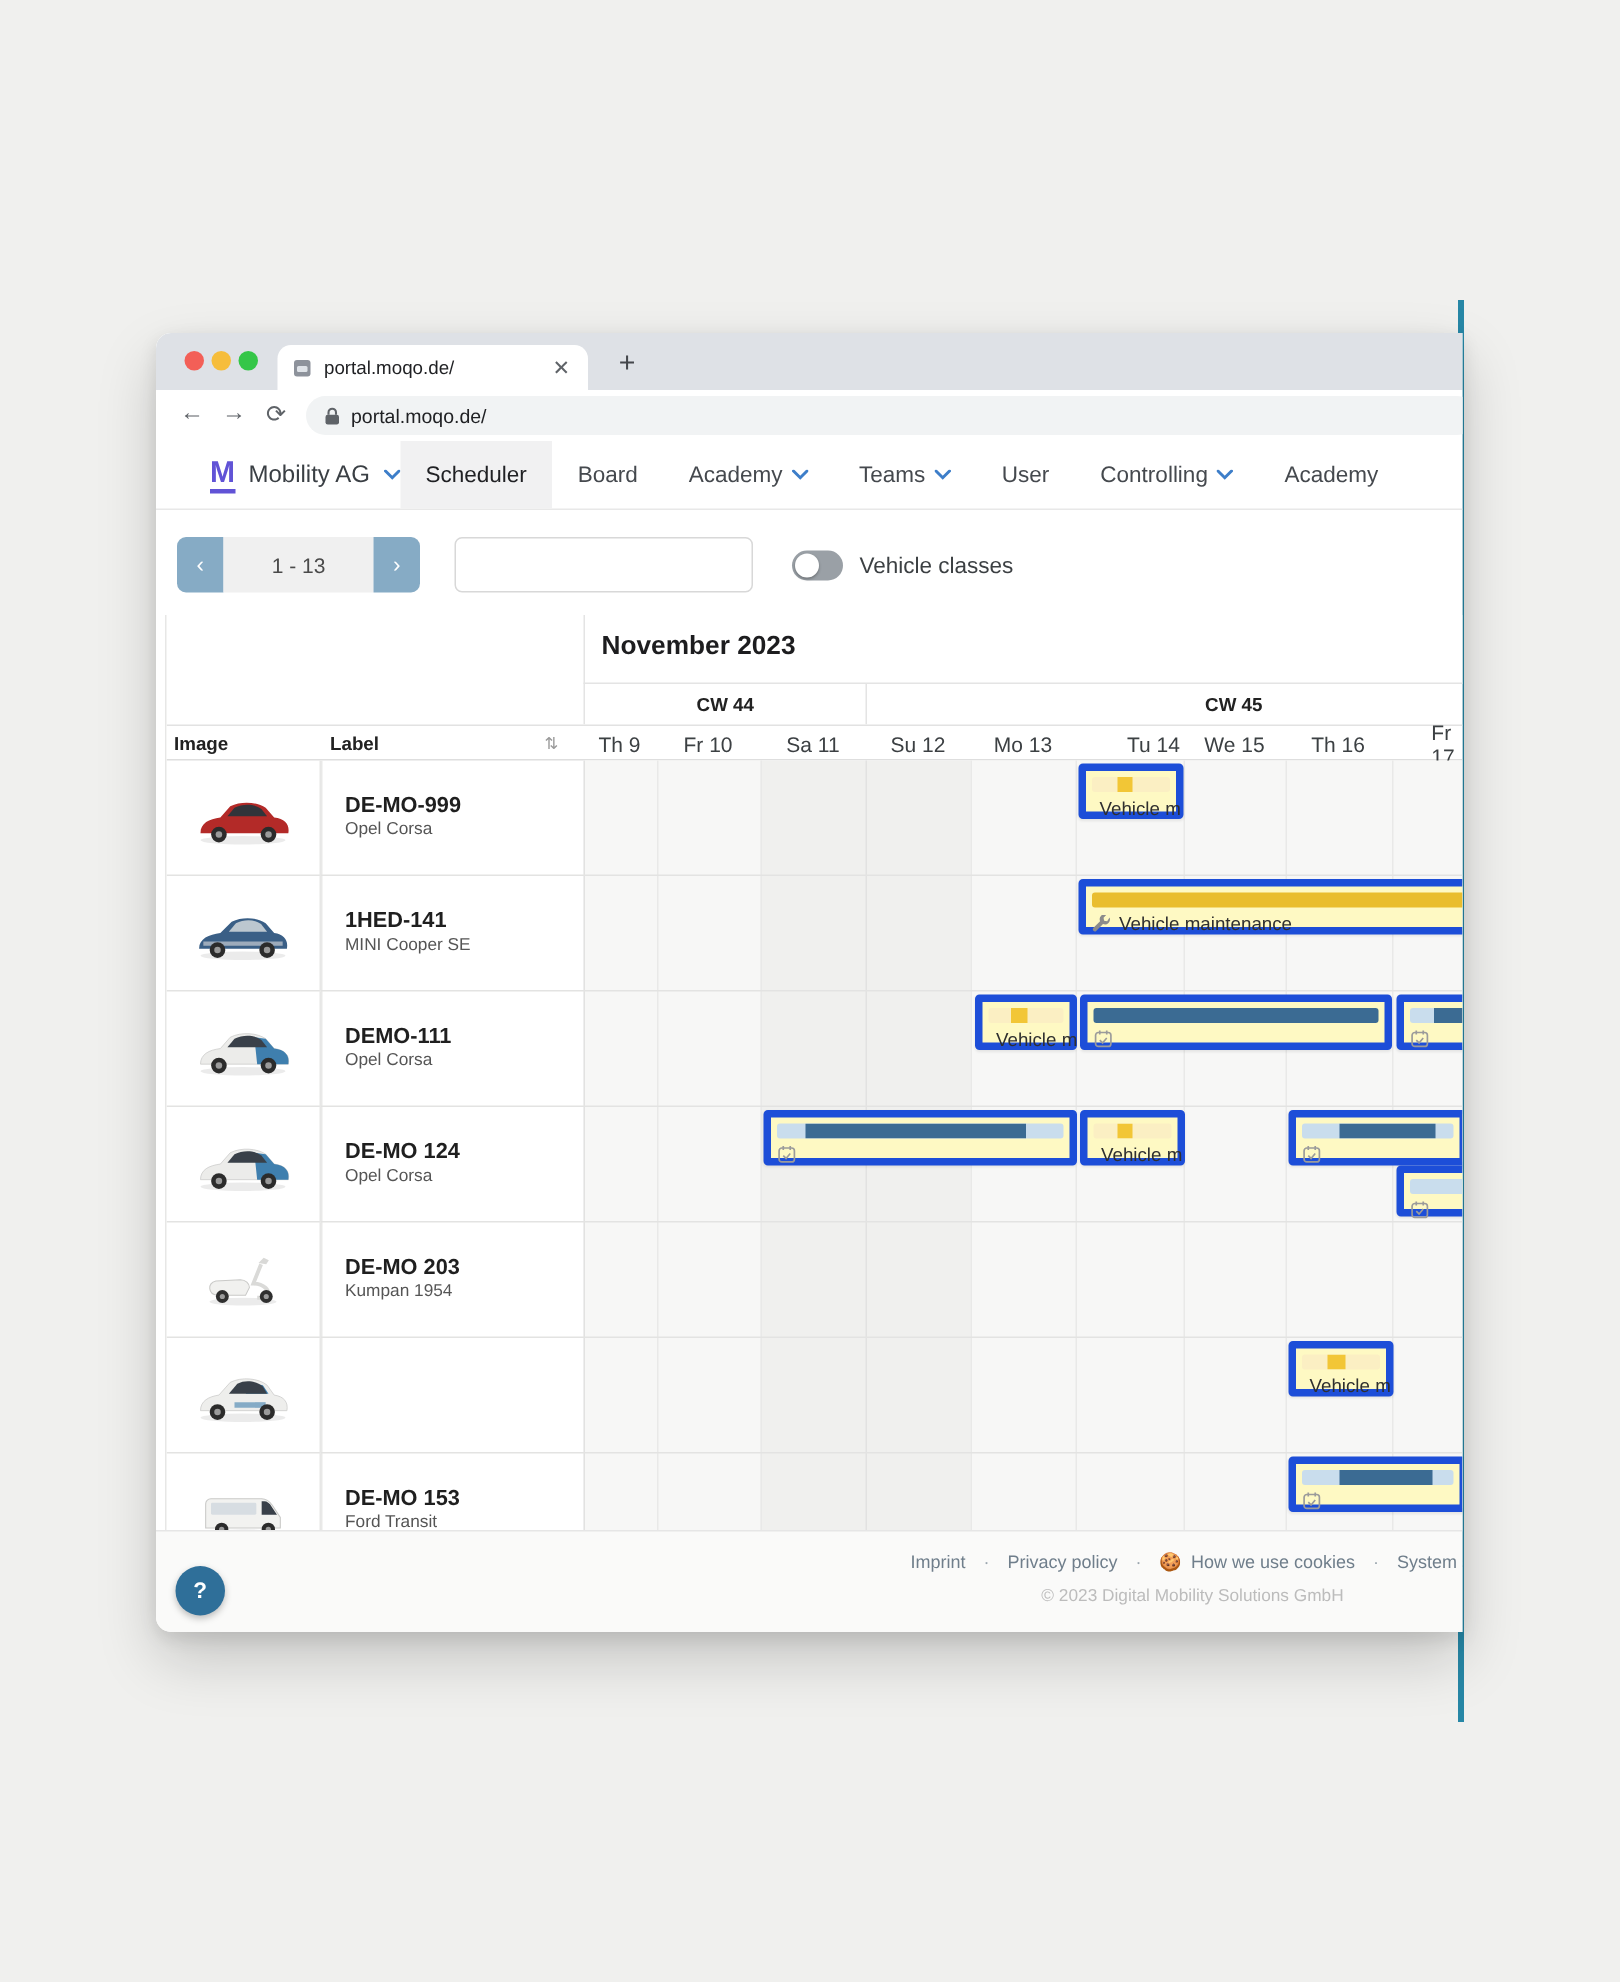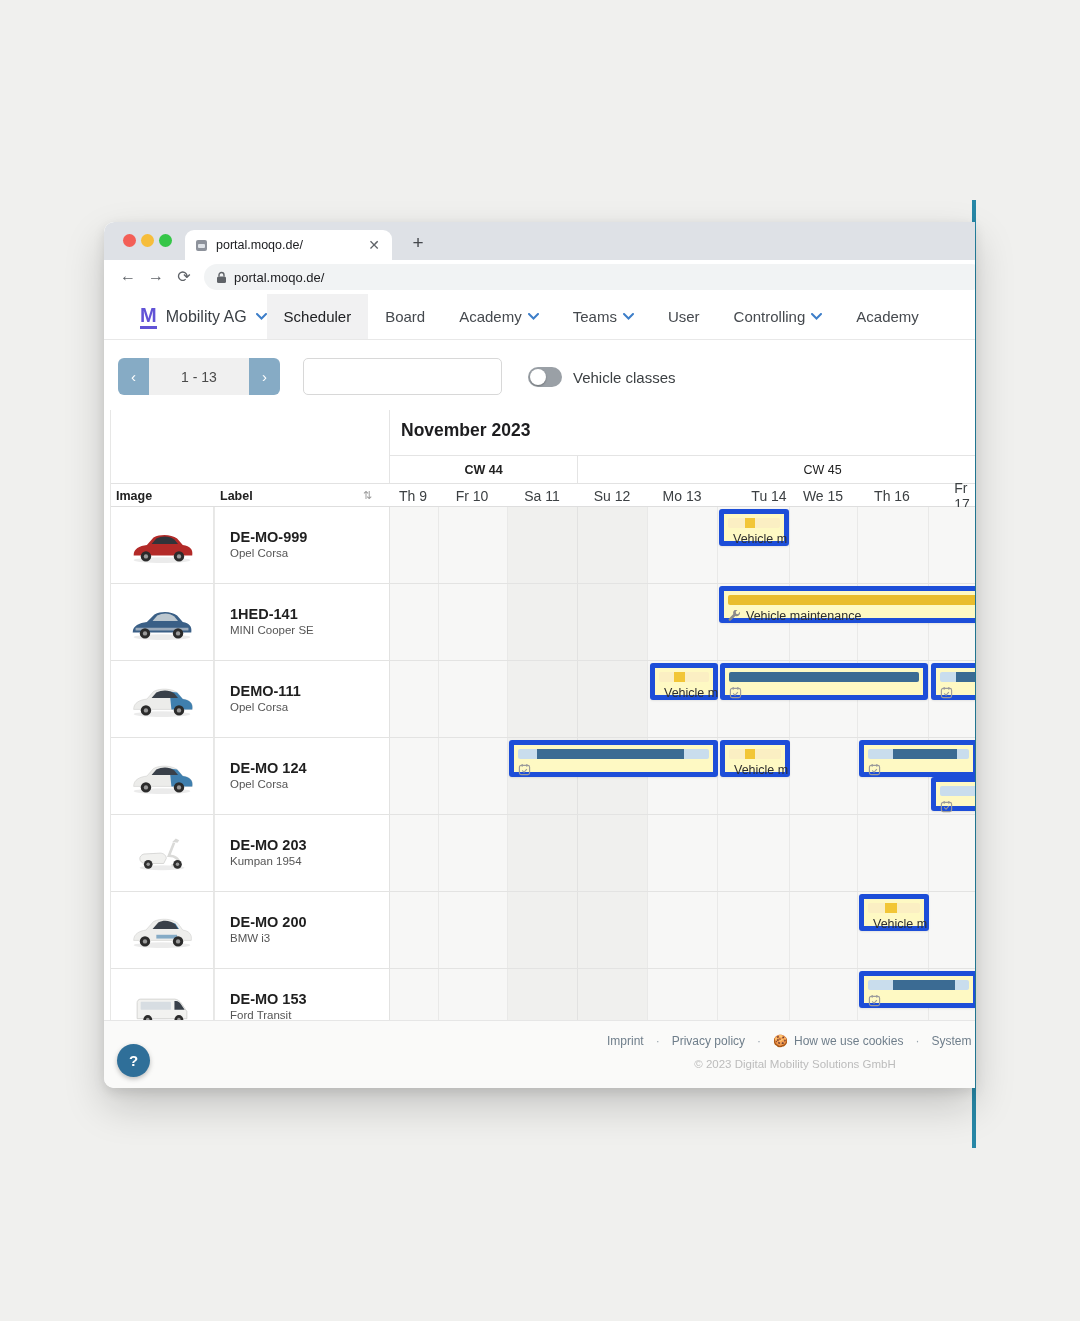--- a/index.html
+++ b/index.html
@@ -55,21 +55,21 @@
   .toolbar .toggle { top:27px; }
   .knob { position:absolute; left:2px; top:2px; width:16px; height:16px; background:#fff; border-radius:50%; box-shadow:0 1px 2px rgba(0,0,0,.3); }
   .toggle-label { position:absolute; left:469px; top:27px; height:20px; display:flex; align-items:center; font-size:15px; color:#3c4043; }
 
   
   .table { position:absolute; left:6px; top:188px; width:865px; height:610px; background:#fff; border-left:1px solid #e7e7e6; overflow:hidden; }
   .month-block { position:absolute; left:278px; top:0; width:700px; height:46px; border-left:1px solid #e4e4e4; border-bottom:1px solid #e4e4e4; background:#fff; }
   .month-title { position:absolute; left:11px; top:10px; font-size:17.5px; font-weight:bold; color:#1d1d1f; }
   .cw-row { position:absolute; left:0; top:46px; width:100%; height:27px; }
   .cw44 { position:absolute; left:278px; top:0; width:188px; height:27px; border-left:1px solid #e4e4e4; display:flex; align-items:center; justify-content:center; font-size:12.5px; font-weight:bold; color:#222; }
-  .cw45 { position:absolute; left:466px; top:0; width:490px; height:27px; border-left:1px solid #e4e4e4; display:flex; align-items:center; justify-content:center; font-size:12.5px; font-weight:normal; color:#222; }
+  .cw45 { position:absolute; left:466px; top:0; width:490px; height:27px; border-left:1px solid #e4e4e4; display:flex; align-items:center; justify-content:center; font-size:12.5px; font-weight:bold; color:#222; }
   .dayhdr { position:absolute; left:0; top:73px; width:100%; height:24px; border-top:1px solid #e2e2e2; border-bottom:1px solid #dedede; background:#fff; }
   .colhdr { position:absolute; top:0; height:24px; display:flex; align-items:center; font-size:12.5px; font-weight:bold; color:#222; }
   .daylab { position:absolute; top:0; height:24px; display:flex; align-items:center; font-size:14px; color:#3c4043; transform:translateX(-50%); }
   .sort-ic { position:absolute; left:252px; top:5px; font-size:11px; color:#9a9a9a; cursor:pointer; }
 
   .body { position:absolute; left:0; top:97px; width:100%; height:513px; }
   .gantt-bg { position:absolute; left:278px; top:0; width:700px; height:513px; background:#f7f7f6; }
   .weekend { position:absolute; left:396px; top:0; width:140px; height:513px; background:#f0f0ee; }
   .vline { position:absolute; top:0; width:1px; height:513px; background:#e9e9e8; }
   .vline.strong { background:#e2e2e1; }
@@ -441,24 +441,20 @@
             <path d="M6 32c0-7 6-10 13-11l8-9c8-4 20-3 26 2l5 7c7 1 10 5 9 11z" fill="#eeeeec" stroke="#cfcfcd" stroke-width=".6"></path>
             <path d="M40 12l10 2 4 6h-16z" fill="#3f7fae"></path>
             <path d="M30 26h22v4H30z" fill="#3f7fae" opacity=".6"></path>
             <path d="M26 20l6-7c6-3 13-2 18 2l3 5z" fill="#394049"></path>
             <circle cx="18" cy="33" r="5.5" fill="#2b2b2b"></circle>
               <circle cx="18" cy="33" r="2.3" fill="#9a9a9a"></circle>
             <circle cx="53" cy="33" r="5.5" fill="#2b2b2b"></circle>
               <circle cx="53" cy="33" r="2.3" fill="#9a9a9a"></circle>
           </svg>
         </div>
-        <div class="labcell">
-          <div class="veh-label">DE-MO 200</div>
-          <div class="veh-model">BMW i3</div>
-        </div>
         <div class="card" style="left:748px;top:2px;width:70px;">
           <div class="strip y-light">
               <div class="seg y-dark" style="left:33%;width:22%;"></div>
             </div>
           <div class="cardline">
               <svg width="13" height="13" viewBox="0 0 14 14">
                 <path d="M12.6 1.8a3.6 3.6 0 0 1-4.7 4.7L3 11.4a1.5 1.5 0 0 1-2.1-2.1L5.8 4.4a3.6 3.6 0 0 1 4.7-4.7L8.3 1.9l.4 2.2 2.2.4z" fill="#8b8b8b"></path>
               </svg>
               <span class="txt">Vehicle m</span>
             </div>

